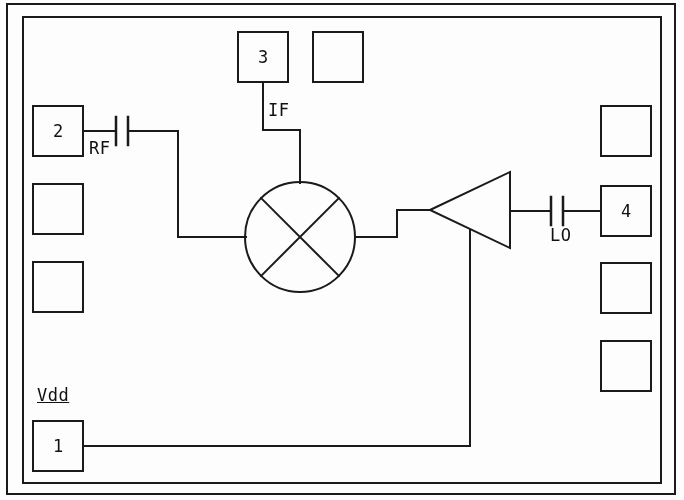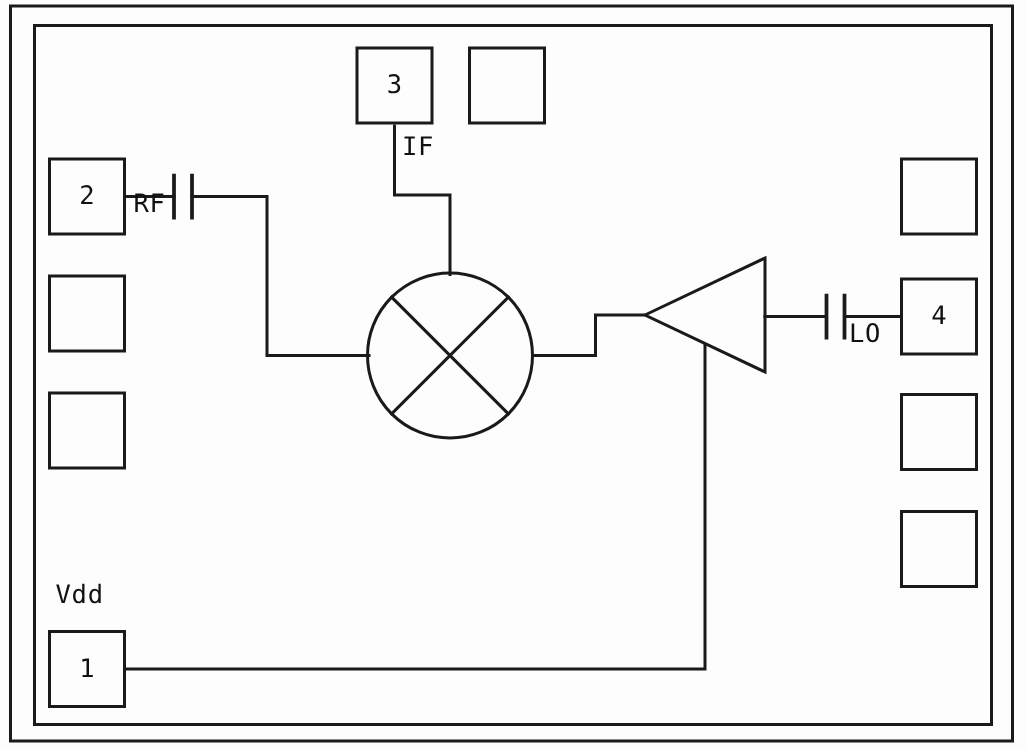--- a/index.html
+++ b/index.html
@@ -21,21 +21,21 @@
   }
   svg.wires{position:absolute;left:0;top:0;}
   .pad{
     position:absolute;width:52px;height:52px;
     border:2px solid var(--line,#1a1a1a);box-sizing:border-box;
     background:#fdfdfd;
     display:flex;align-items:center;justify-content:center;
     font-size:17px;
   }
   .plabel{
-    position:absolute;font-size:17px;letter-spacing:.5px;white-space:nowrap;
+    position:absolute;font-size:17px;letter-spacing:.5px;white-space:nowrap;margin-top:12px;
   }
 </style>
 </head>
 <body>
 
 <div class="canvas">
 
   <div class="outer-border"></div>
   <div class="inner-border"></div>
 
@@ -85,16 +85,16 @@
 
   <div class="pad" style="left:600px;top:105px;"></div>
   <div class="pad" style="left:600px;top:185px;">
     <span>4</span>
   </div>
   <div class="pad" style="left:600px;top:262px;"></div>
   <div class="pad" style="left:600px;top:340px;"></div>
 
   <span class="plabel" style="left:268px;top:88px;">IF</span>
   <span class="plabel" style="left:89px;top:126px;">RF</span>
-  <span class="plabel" style="left:566px;top:213px;text-align:right;">LO</span>
-  <span class="plabel" style="left:37px;top:387px;">Vdd</span>
+  <span class="plabel" style="left:550px;top:213px;text-align:right;">LO</span>
+  <span class="plabel" style="left:37px;top:373px;text-decoration:underline;">Vdd</span>
 
 </div>
 
 </body></html>

